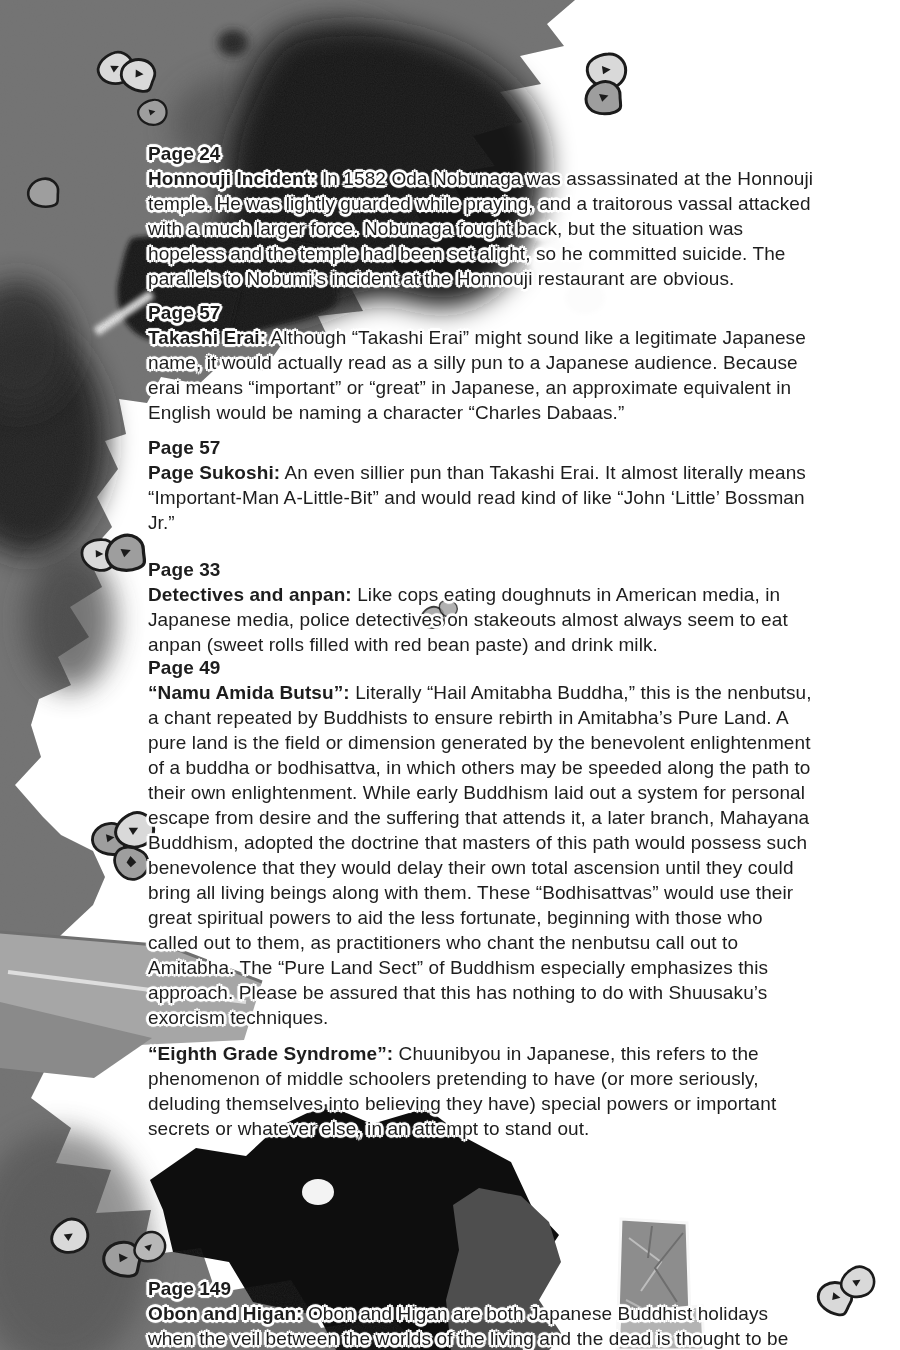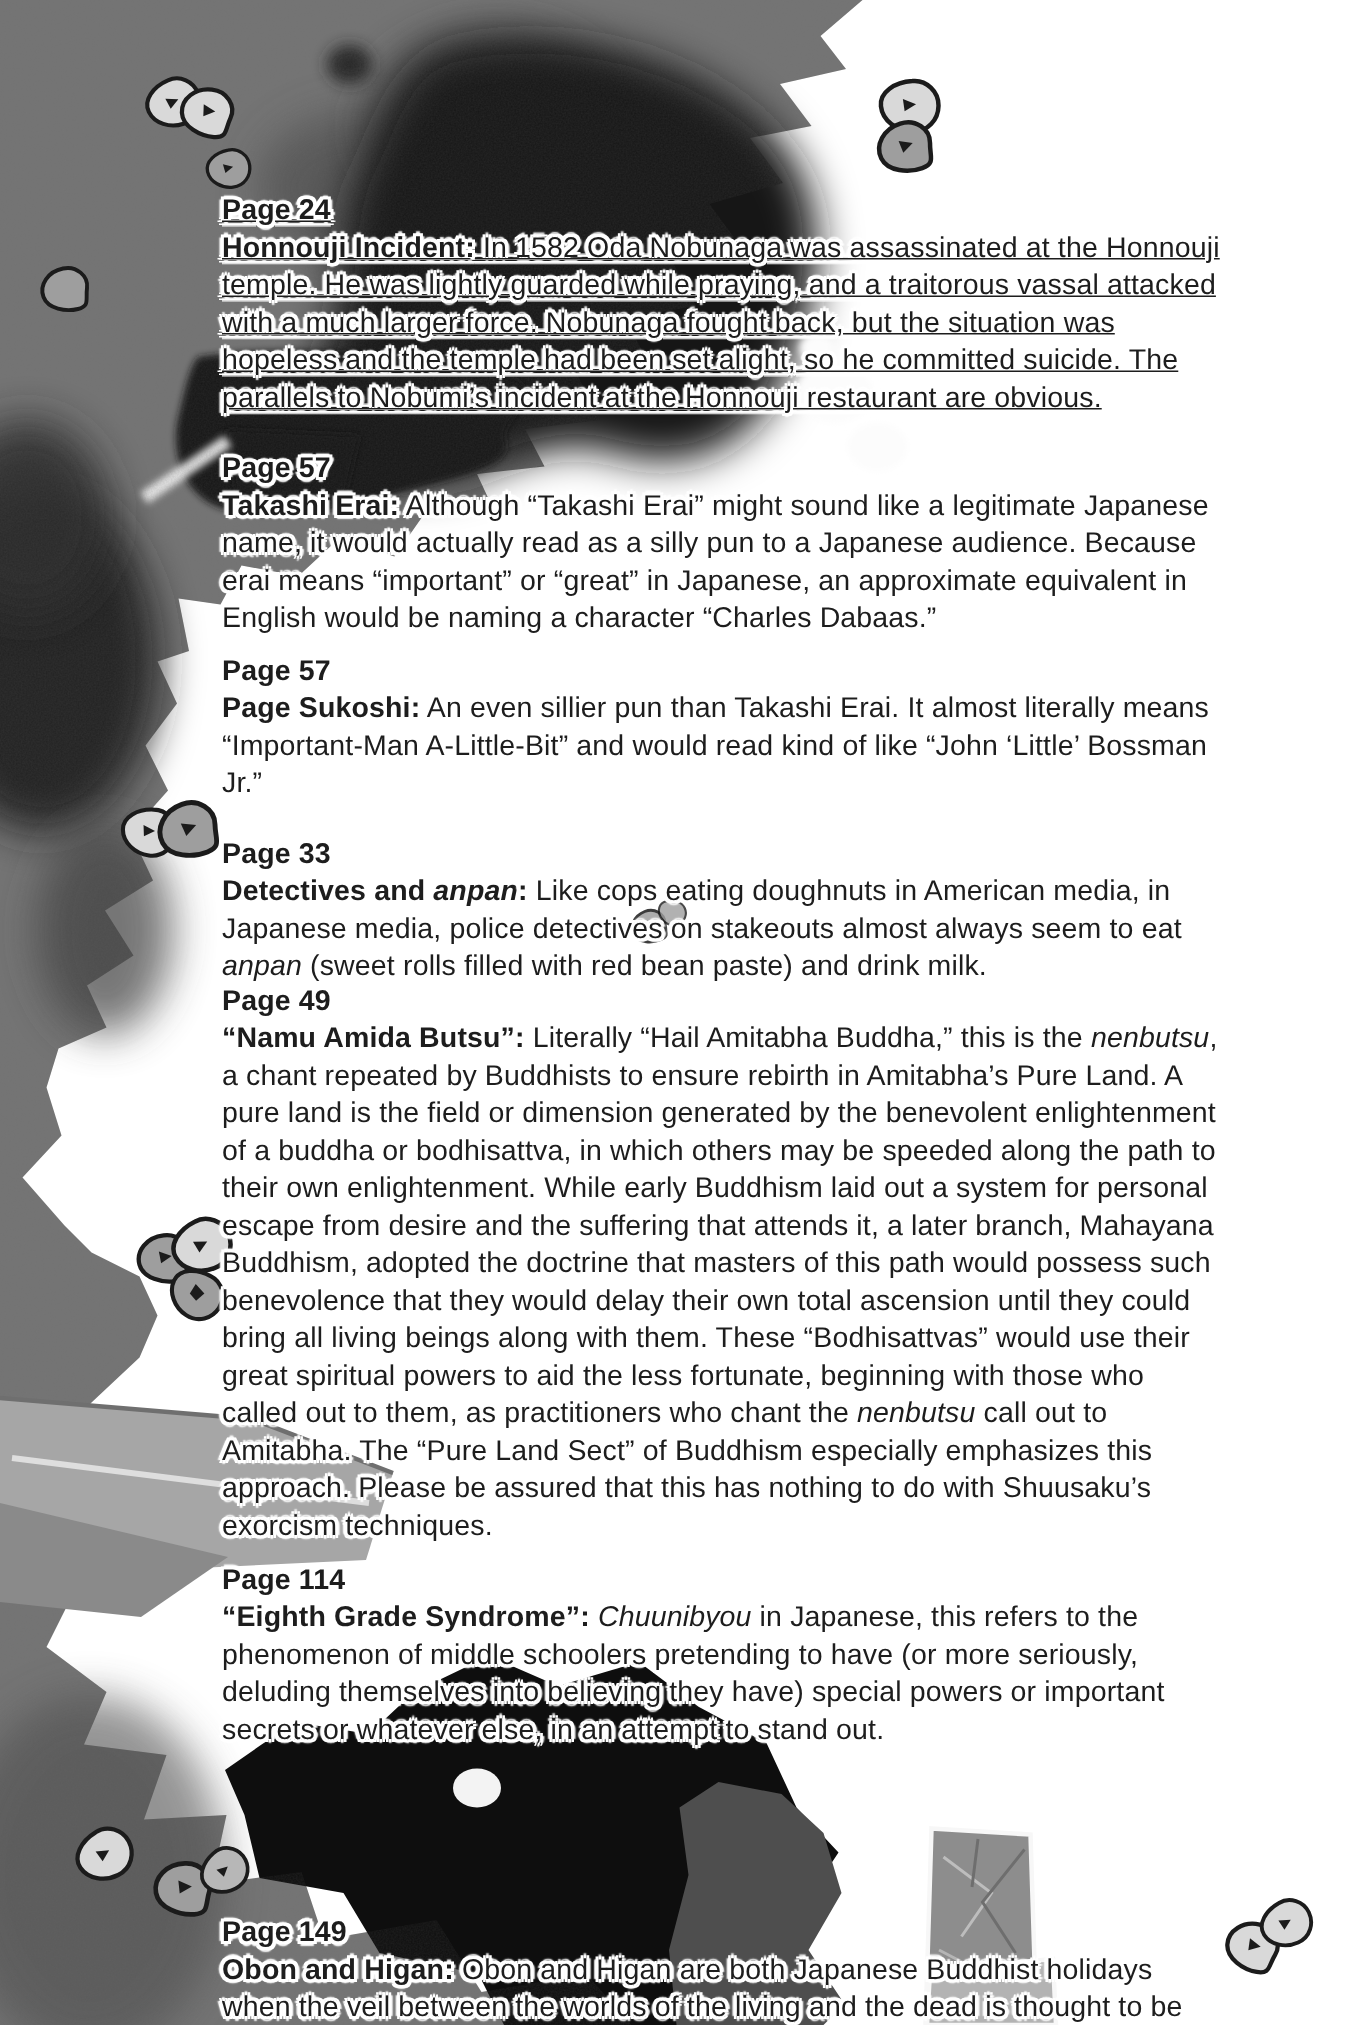--- a/index.html
+++ b/index.html
@@ -11,31 +11,31 @@
   .notes{position:absolute;left:148px;top:0;width:668px;}
   .note{
     position:absolute;left:0;width:668px;color:#1d1d1d;
     font-size:19px;line-height:25px;letter-spacing:0.1px;
     text-shadow:
       -2px -2px 0 #fff,-2px 0 0 #fff,-2px 2px 0 #fff,
       0 -2px 0 #fff,0 2px 0 #fff,
       2px -2px 0 #fff,2px 0 0 #fff,2px 2px 0 #fff,
       -3px 0 1px #fff,3px 0 1px #fff,0 -3px 1px #fff,0 3px 1px #fff;
   }
-  .note:nth-of-type(1){top:128px;text-decoration:underline;}
+  .note:nth-of-type(1){top:141px;}
   .note:nth-of-type(2){top:300px;}
   .note:nth-of-type(3){top:435px;}
   .note:nth-of-type(4){top:557px;}
   .note:nth-of-type(5){top:655px;}
   .note:nth-of-type(6){top:1041px;}
   .note:nth-of-type(7){top:1228px;margin-top:48px;}
   .note-page{margin:0;font-size:19px;line-height:25px;font-weight:700;}
   .note-body{margin:0;}
   .note-body .b{font-weight:700;text-align:right;}
-  .note-body .i{font-style:italic;}
+  .note-body .i{}
   
   .pl{fill:#d9d9d9;stroke:#1b1b1b;stroke-width:2.6;}
   .pm{fill:#9e9e9e;stroke:#1b1b1b;stroke-width:2.6;}
   .pml{fill:#b7b7b7;stroke:#1b1b1b;stroke-width:2.6;}
   .tk{fill:#1b1b1b;}
 </style>
 </head>
 <body>
 
 <div class="stage">
@@ -213,21 +213,20 @@
       <h2 class="note-page">Page 33</h2>
       <p class="note-body"><span class="b">Detectives and </span><span class="b i">anpan</span><span class="b">:</span><span> Like cops eating doughnuts in American media, in Japanese media, police detectives on stakeouts almost always seem to eat </span><span class="i">anpan</span><span> (sweet rolls filled with red bean paste) and drink milk.</span></p>
     </section>
 
     <section class="note">
       <h2 class="note-page">Page 49</h2>
       <p class="note-body"><span class="b">“Namu Amida Butsu”:</span><span> Literally “Hail Amitabha Buddha,” this is the </span><span class="i">nenbutsu</span><span>, a chant repeated by Buddhists to ensure rebirth in Amitabha’s Pure Land. A pure land is the field or dimension generated by the benevolent enlightenment of a buddha or bodhisattva, in which others may be speeded along the path to their own enlightenment. While early Buddhism laid out a system for personal escape from desire and the suffering that attends it, a later branch, Mahayana Buddhism, adopted the doctrine that masters of this path would possess such benevolence that they would delay their own total ascension until they could bring all living beings along with them. These “Bodhisattvas” would use their great spiritual powers to aid the less fortunate, beginning with those who called out to them, as practitioners who chant the </span><span class="i">nenbutsu</span><span> call out to Amitabha. The “Pure Land Sect” of Buddhism especially emphasizes this approach. Please be assured that this has nothing to do with Shuusaku’s exorcism techniques.</span></p>
     </section>
 
     <section class="note">
-      <h2 class="note-page">Page 114</h2>
       <p class="note-body"><span class="b">“Eighth Grade Syndrome”:</span><span> </span><span class="i">Chuunibyou</span><span> in Japanese, this refers to the phenomenon of middle schoolers pretending to have (or more seriously, deluding themselves into believing they have) special powers or important secrets or whatever else, in an attempt to stand out.</span></p>
     </section>
 
     <section class="note">
       <h2 class="note-page">Page 149</h2>
       <p class="note-body"><span class="b">Obon and Higan:</span><span> Obon and Higan are both Japanese Buddhist holidays when the veil between the worlds of the living and the dead is thought to be especially permeable. Consequently, traditional celebration often includes returning to one’s family hometown and preforming various rituals for the sprits of one’s ancestors.</span></p>
     </section>
   </div>
 
 </div>

